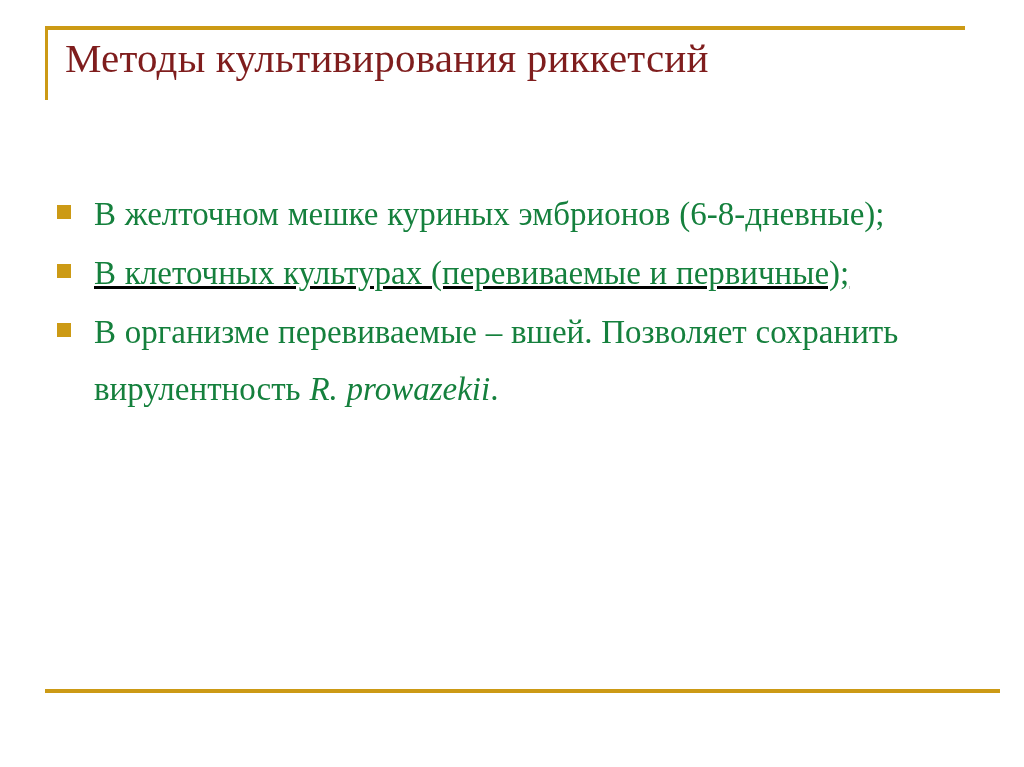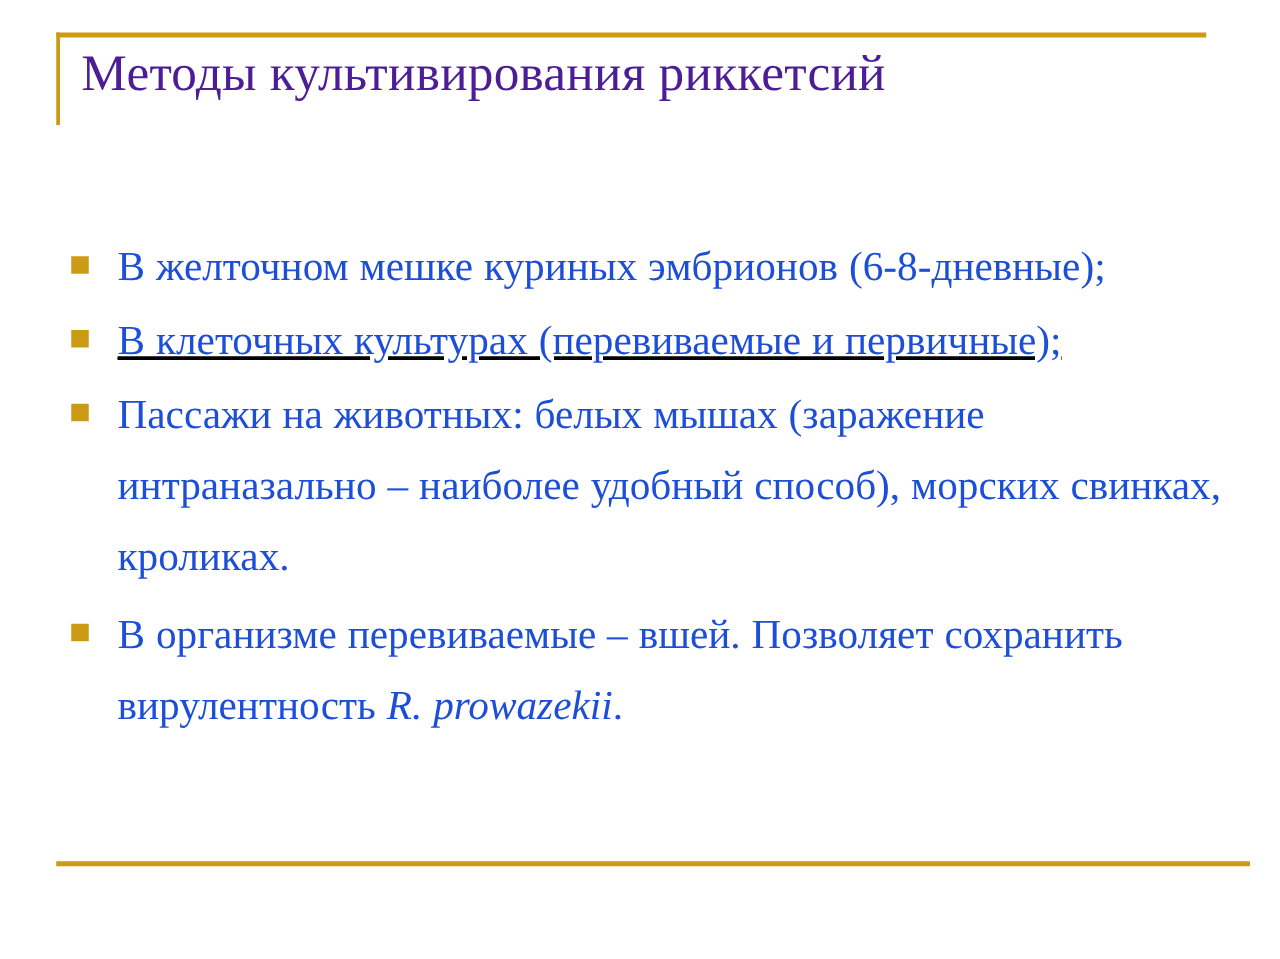--- a/index.html
+++ b/index.html
@@ -46,21 +46,21 @@
     top: 0;
     width: 3px;
     height: 74px;
     background: #cc9a15;
   }
   .slide-title {
     position: absolute;
     left: 20px;
     top: 10px;
     margin: 0;
-    color: #4c1d95;
+    color: #7f1d1d;
     font-family: "Liberation Serif", "DejaVu Serif", serif;
     font-size: 41px;
     font-weight: normal;
     line-height: 1.1;
     letter-spacing: 0.2px;
     white-space: nowrap;
   }
 
   
   .body-zone {
@@ -77,21 +77,21 @@
   .bullet-marker {
     flex: 0 0 auto;
     width: 14px;
     height: 14px;
     background: #cc9a15;
     margin-top: 19px;
     margin-right: 23px;
   }
   .bullet-text {
     flex: 1 1 auto;
-    color: #1d4ed8;
+    color: #15803d;
     font-family: "Liberation Serif", "DejaVu Serif", serif;
     font-size: 33px;
     line-height: 57px;
     text-align: left;
     word-spacing: 0.5px;
   }
   .bullet-text .sp-italic {
     font-style: italic;
     text-align: right;
   }
@@ -132,24 +132,20 @@
     <div class="bullet-row row-0">
       <span class="bullet-marker"></span>
       <span class="bullet-text">В желточном мешке куриных эмбрионов (6-8-дневные);</span>
     </div>
 
     <div class="bullet-row row-1">
       <span class="bullet-marker"></span>
       <span class="bullet-text">В клеточных культурах (перевиваемые и первичные);</span>
     </div>
 
-    <div class="bullet-row row-2">
-      <span class="bullet-marker"></span>
-      <span class="bullet-text">Пассажи на животных: белых мышах (заражение интраназально – наиболее удобный способ), морских свинках, кроликах.</span>
-    </div>
 
     <div class="bullet-row row-3">
       <span class="bullet-marker"></span>
       <span class="bullet-text"><span>В организме перевиваемые – вшей. Позволяет сохранить вирулентность </span><span class="sp-italic">R. prowazekii</span><span>.</span></span>
     </div>
 
   </div>
 
   <div class="rule-bottom"></div>
 

